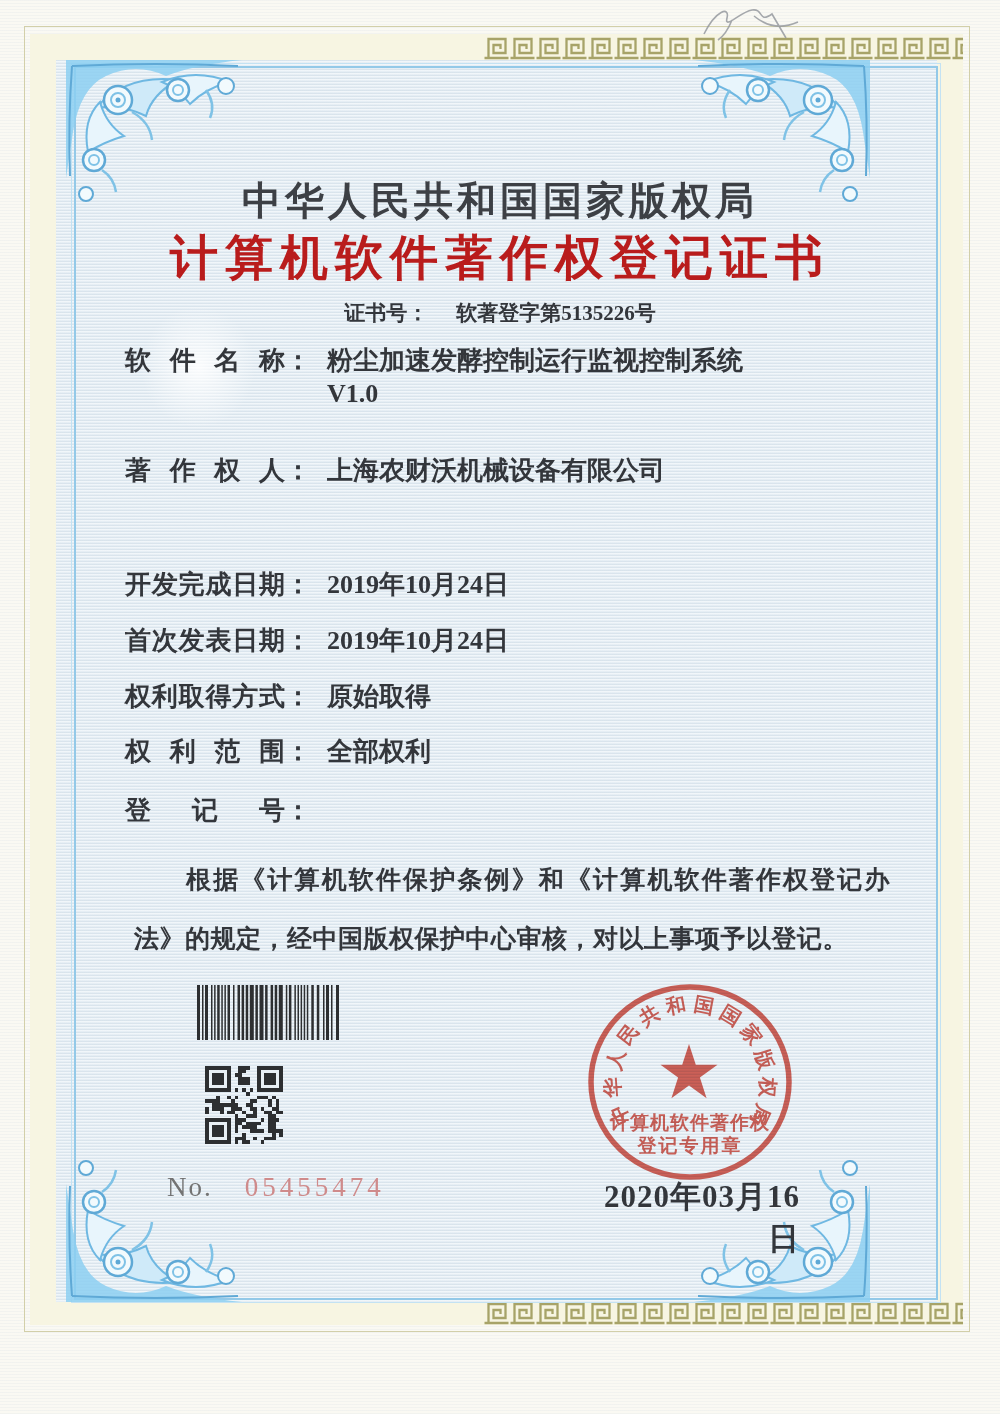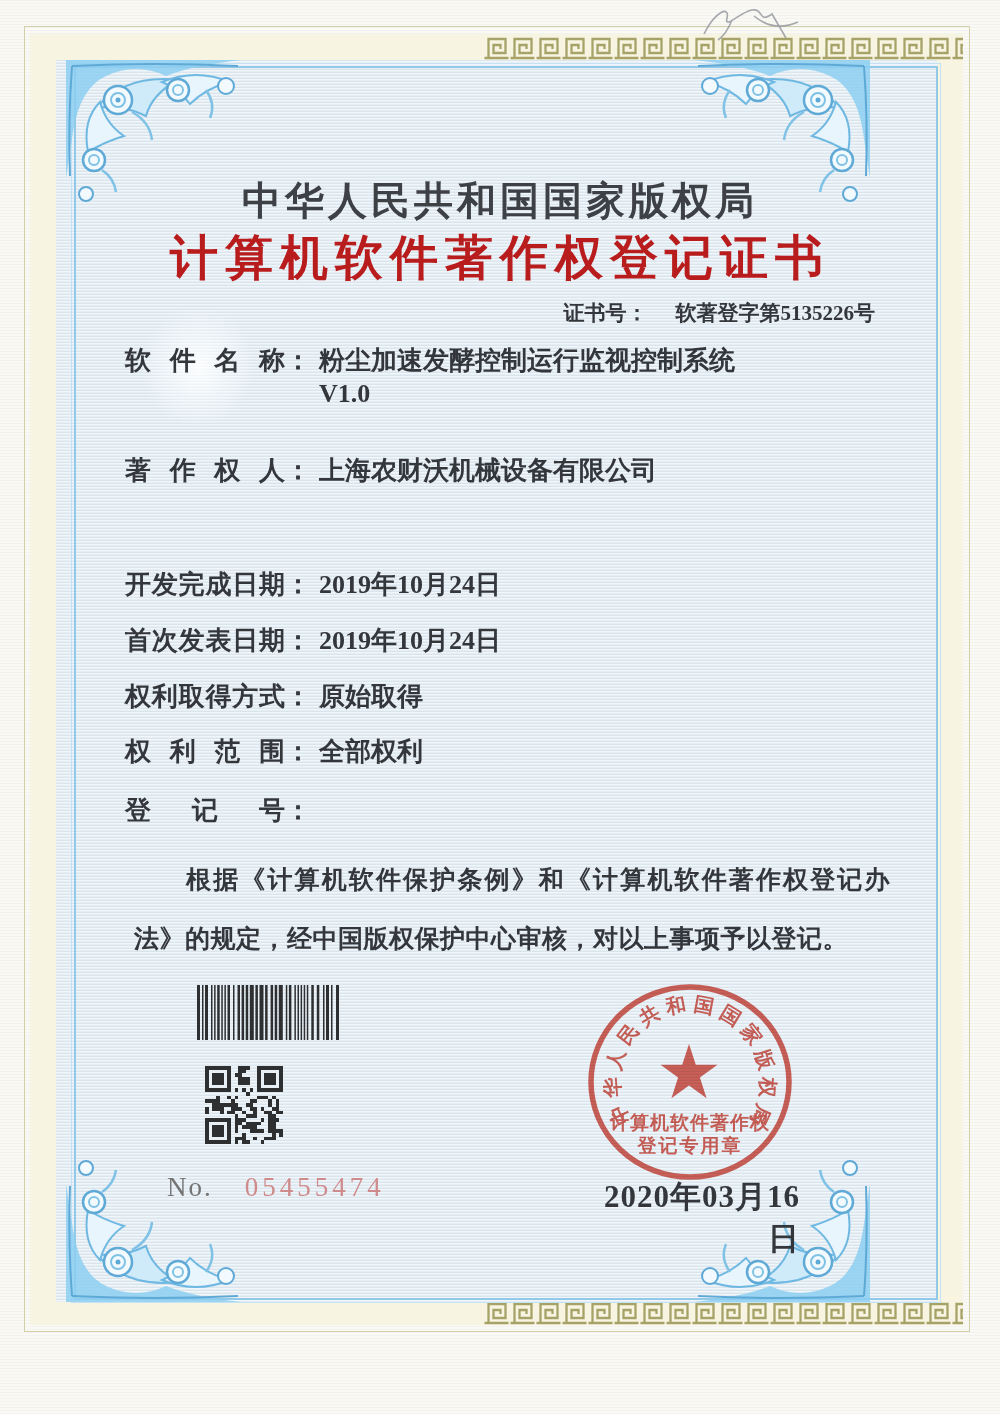--- a/index.html
+++ b/index.html
@@ -38,26 +38,26 @@
   .c-bl{left:66px;top:1152px;}
   .c-br{left:690px;top:1152px;}
   .watermark{left:118px;top:282px;width:160px;height:170px;
     background:radial-gradient(closest-side, rgba(255,255,255,.85), rgba(236,242,247,0) 72%);}
   .scribble{left:688px;top:0;width:130px;height:46px;}
 
   .title{left:125px;top:166px;width:750px;text-align:center;
     font-size:39px;font-weight:700;letter-spacing:4px;color:#3d4045;margin-top:8px;}
   .subtitle{left:110px;top:226px;width:780px;text-align:center;
     font-size:48px;font-weight:700;letter-spacing:7px;color:#b91c1c;}
-  .certno{left:125px;top:299px;width:750px;text-align:right;font-size:21px;font-weight:700;}
+  .certno{left:125px;top:299px;width:750px;text-align:center;font-size:21px;font-weight:700;}
   .certno .cv{margin-left:28px;}
 
   .row{left:125px;display:flex;align-items:flex-start;font-size:26px;font-weight:700;line-height:33px;}
   .lbl{width:186px;display:flex;justify-content:space-between;white-space:pre;flex:none;}
-  .val{margin-left:8px;white-space:pre-line;}
+  .val{margin-left:16px;white-space:pre-line;}
   .r-name{top:344px;}
   .r-owner{top:454px;}
   .r-dev{top:568px;}
   .r-pub{top:624px;}
   .r-acq{top:680px;}
   .r-scope{top:735px;}
   .r-reg{top:794px;}
   .r-reg .val{letter-spacing:1px;}
 
   .statement{left:134px;top:850px;width:756px;font-size:25px;font-weight:700;

